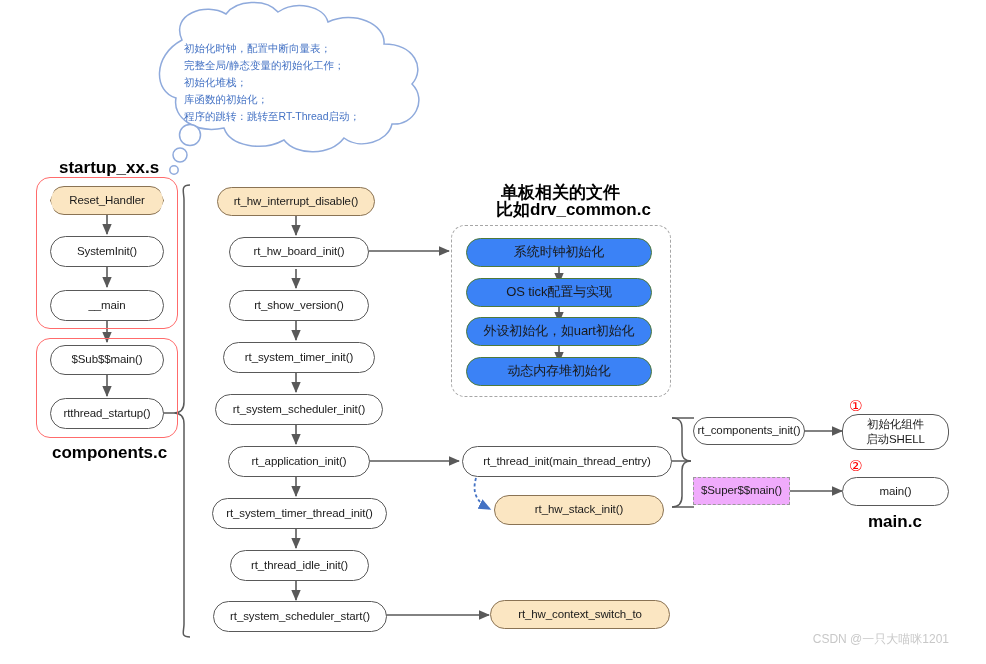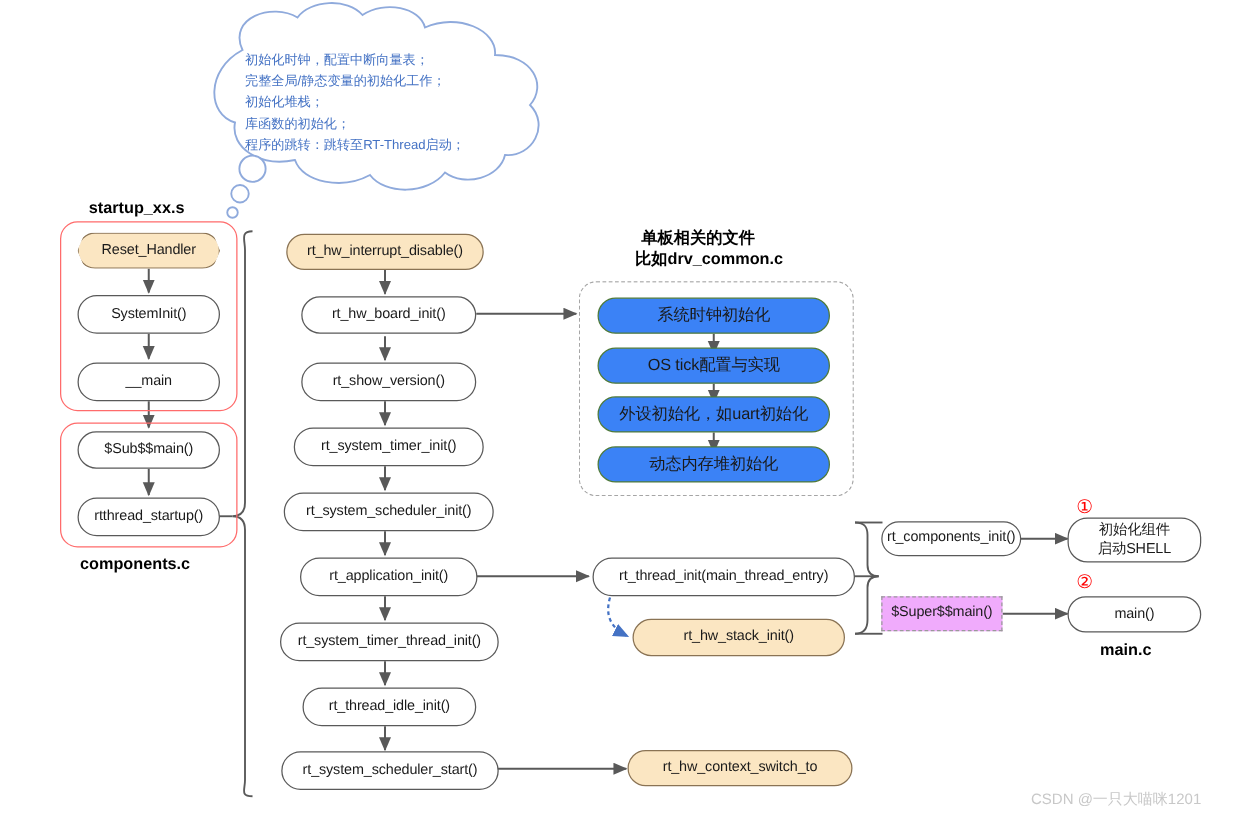--- a/index.html
+++ b/index.html
@@ -1,21 +1,21 @@
 <!DOCTYPE html>
 <html><head>
 <meta charset="utf-8">
 <style>
   html,body{margin:0;padding:0;}
   body{
     width:986px;height:664px;background:#ffffff;position:relative;
     font-family:"Liberation Sans","DejaVu Sans",sans-serif;
     overflow:hidden;
   }
-  #canvas{position:absolute;left:16px;top:0;width:918px;height:664px;padding-left:45px;}
+  #canvas{position:absolute;left:4px;top:0;width:918px;height:664px;padding-left:45px;}
   .svg-layer{position:absolute;left:0;top:0;width:986px;height:664px;pointer-events:none;}
 
   
   .node{
     position:absolute;box-sizing:border-box;
     display:flex;align-items:center;justify-content:center;
     text-align:center;line-height:1.15;
     color:#1a1a1a;
     border:1.3px solid #595959;
     border-radius:16px;
@@ -41,21 +41,21 @@
     position:absolute;box-sizing:border-box;
     border:1.6px solid #ff6b6b;border-radius:14px;background:transparent;
   }
   .dash-frame{
     position:absolute;box-sizing:border-box;
     border:1.4px dashed #a6a6a6;border-radius:14px;background:transparent;
   }
 
   
   .label{
-    position:absolute;font-weight:bold;color:#000;font-size:13px;
+    position:absolute;font-weight:bold;color:#000;font-size:17px;
     white-space:nowrap;letter-spacing:0px;
   }
   .marker{
     position:absolute;color:#ff0000;font-size:15px;font-weight:normal;
     line-height:1;
   }
   .watermark{
     position:absolute;right:18px;bottom:16px;
     color:#c8c8c8;font-size:12px;white-space:nowrap;
   }

